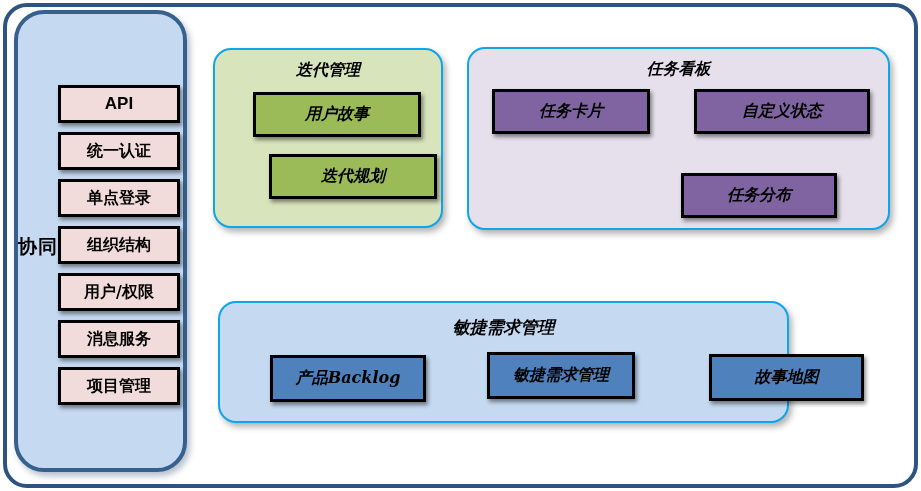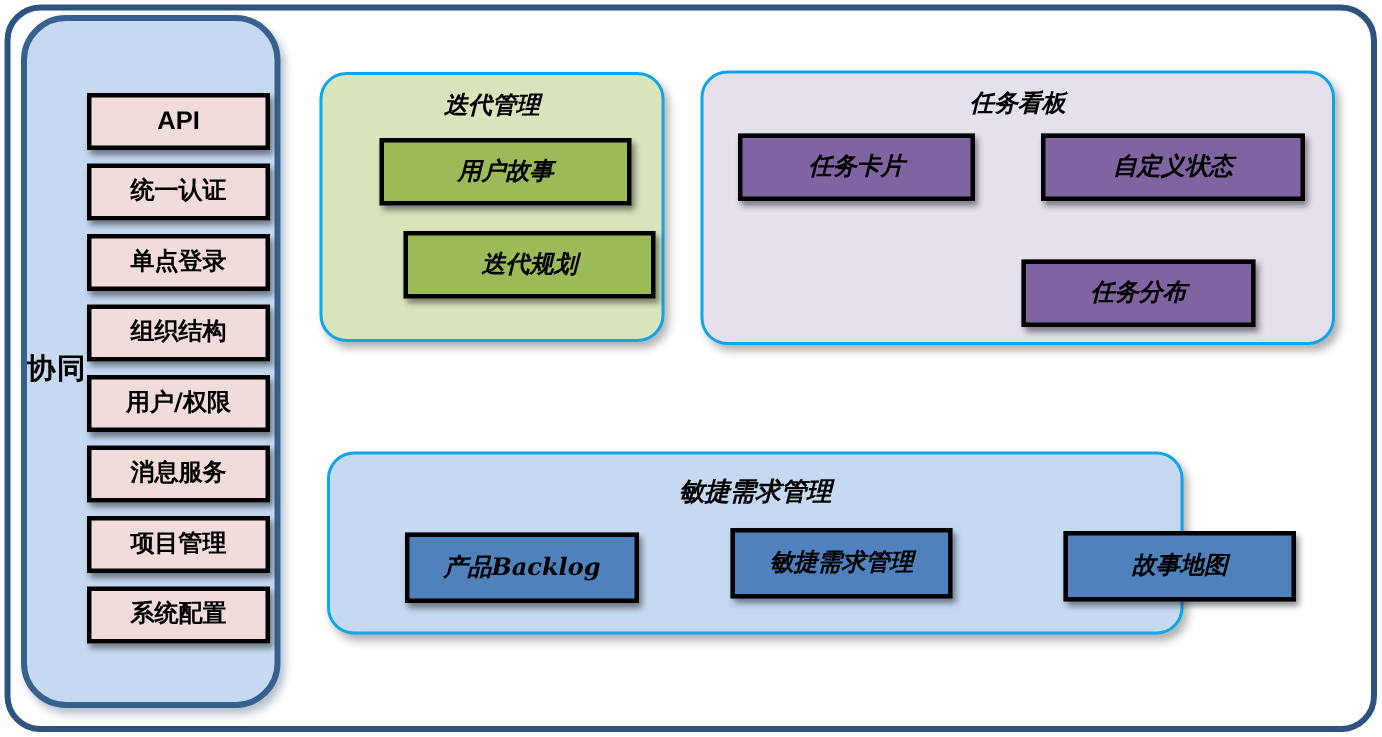--- a/index.html
+++ b/index.html
@@ -72,21 +72,20 @@
   <div class="sidebar">
     <div class="sidebar-title">协同</div>
     <div class="sidebar-items">
       <div class="node latin">API</div>
       <div class="node">统一认证</div>
       <div class="node">单点登录</div>
       <div class="node">组织结构</div>
       <div class="node">用户/权限</div>
       <div class="node">消息服务</div>
       <div class="node">项目管理</div>
-      <div class="node">系统配置</div>
     </div>
   </div>
 
   <div class="group group-iteration">
     <div class="group-title">迭代管理</div>
     <div class="node node-user-story">用户故事</div>
     <div class="node node-iteration-planning">迭代规划</div>
   </div>
 
   <div class="group group-kanban">

